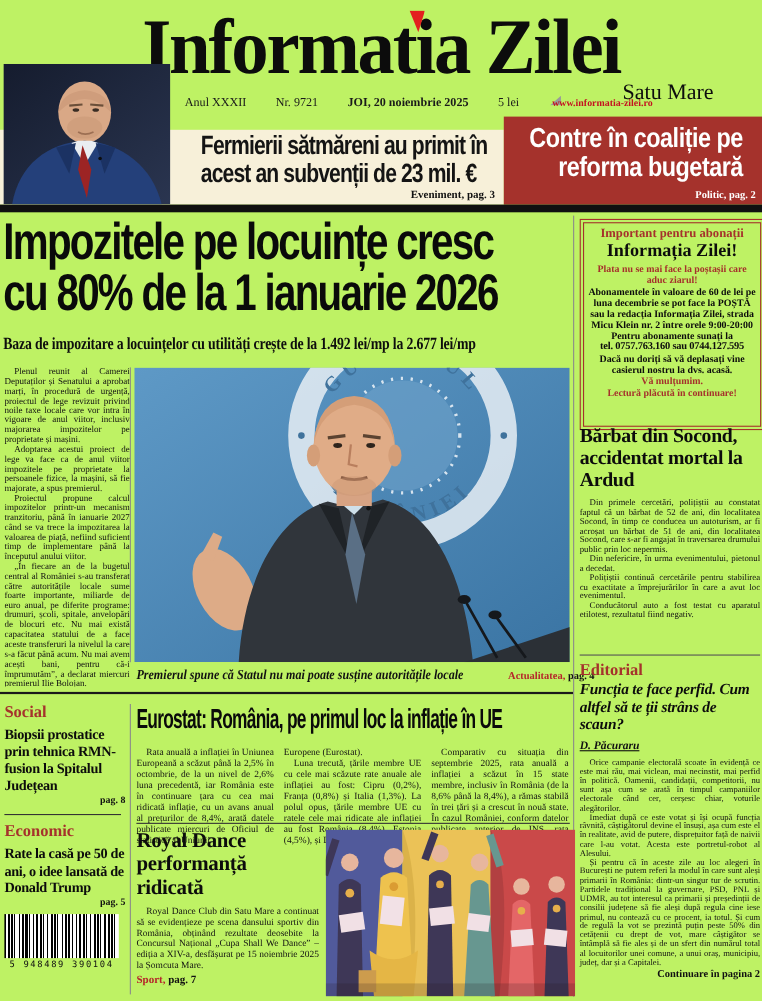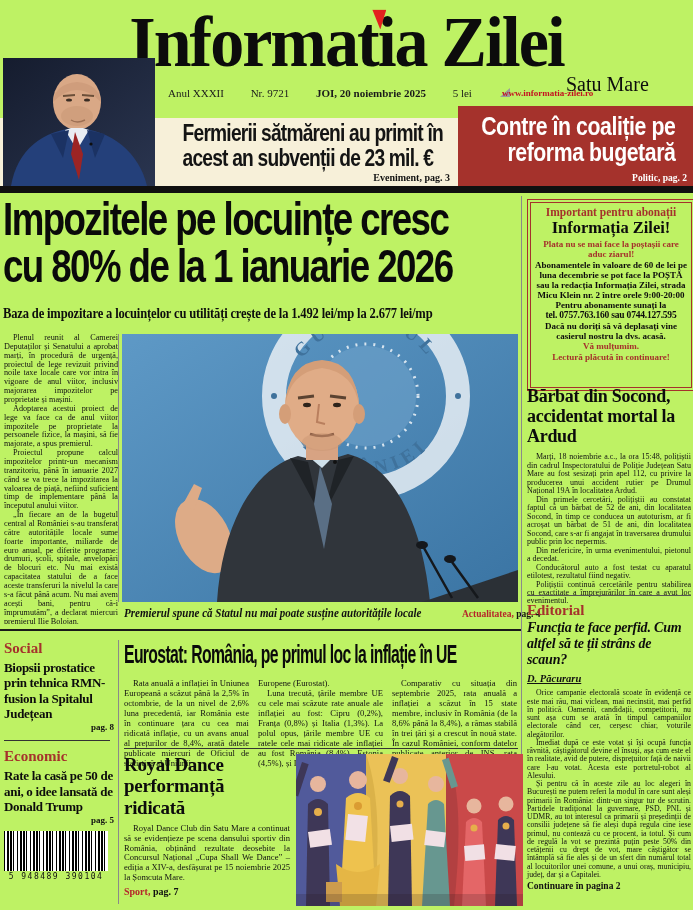--- a/index.html
+++ b/index.html
@@ -68,21 +68,21 @@
   .sb-phones{color:#0c0c0c;font-weight:bold;font-size:9.5px;letter-spacing:-0.2px;white-space:nowrap;}
   .accident{position:absolute;left:527px;top:386px;width:164px;}
   .acc-h{font-weight:bold;font-size:18px;line-height:1.12;letter-spacing:-0.3px;color:#0c0c0c;}
   .acc-body{margin-top:7px;font-size:8px;line-height:1.06;text-align:justify;}
   .right-divider{position:absolute;left:527px;top:595px;width:164px;height:1px;background:#555;}
   .editorial{position:absolute;left:527px;top:602px;width:164px;}
   .ed-label{color:#a5322c;font-weight:bold;font-size:15px;}
   .ed-title{font-weight:bold;font-style:italic;font-size:14px;line-height:1.13;letter-spacing:-0.2px;margin-top:1px;color:#0c0c0c;}
   .ed-author{font-weight:bold;font-style:italic;font-size:10.5px;text-decoration:underline;margin-top:6px;}
   .ed-body{margin-top:5px;font-size:7.8px;line-height:1.06;text-align:justify;}
-  .ed-cont{text-align:left;font-weight:bold;font-size:9.5px;margin-top:2px;}
+  .ed-cont{text-align:right;font-weight:bold;font-size:9.5px;margin-top:2px;}
 
   
   .sidebar{position:absolute;left:4px;top:640px;width:110px;}
   .sec-label{color:#a5322c;font-weight:bold;font-size:15px;}
   .sec-title{font-weight:bold;font-size:13px;line-height:1.18;letter-spacing:-0.3px;margin-top:3px;color:#0c0c0c;}
   .sec-page{text-align:right;font-weight:bold;font-size:9px;margin-top:1px;}
   .sb-div{border:none;border-top:1px solid #333;margin:8px 0 7px 0;width:106px;}
   .barcode{margin-top:6px;width:104px;}
   .barcode-bars{height:40px;background:repeating-linear-gradient(90deg,
         #000 0 1px,#fff 1px 3px,#000 3px 5px,#fff 5px 6px,#000 6px 8px,#fff 8px 9px,
@@ -244,25 +244,24 @@
     <div class="sb-info">Pentru abonamente sunați la</div>
     <div class="sb-phones">tel. 0757.763.160 sau 0744.127.595</div>
     <div class="sb-info">Dacă nu doriți să vă deplasați vine casierul nostru la dvs. acasă.</div>
     <div class="sb-red">Vă mulțumim.</div>
     <div class="sb-red">Lectură plăcută în continuare!</div>
   </div>
 
   <div class="accident">
     <div class="acc-h">Bărbat din Socond, accidentat mortal la Ardud</div>
     <div class="acc-body">
-      <p>Marți, 18 noiembrie a.c., la ora 15:48, polițiștii din cadrul Inspectoratului de Poliție Județean Satu Mare au fost sesizați prin apel 112, cu privire la producerea unui accident rutier pe Drumul Național 19A în localitatea Ardud.</p>
       <p>Din primele cercetări, polițiștii au constatat faptul că un bărbat de 52 de ani, din localitatea Socond, în timp ce conducea un autoturism, ar fi acroșat un bărbat de 51 de ani, din localitatea Socond, care s-ar fi angajat în traversarea drumului public prin loc nepermis.</p>
       <p>Din nefericire, în urma evenimentului, pietonul a decedat.</p>
+      <p>Polițiștii continuă cercetările pentru stabilirea cu exactitate a împrejurărilor în care a avut loc evenimentul.</p>
       <p>Conducătorul auto a fost testat cu aparatul etilotest, rezultatul fiind negativ.</p>
-      <p>Polițiștii continuă cercetările pentru stabilirea cu exactitate a împrejurărilor în care a avut loc evenimentul.</p>
     </div>
   </div>
   <div class="right-divider"></div>
 
   <div class="editorial">
     <div class="ed-label">Editorial</div>
     <div class="ed-title">Funcția te face perfid. Cum altfel să te ții strâns de scaun?</div>
     <div class="ed-author">D. Păcuraru</div>
     <div class="ed-body">
       <p>Orice campanie electorală scoate în evidență ce este mai rău, mai viclean, mai necinstit, mai perfid în politică. Oamenii, candidații, competitorii, nu sunt așa cum se arată în timpul campaniilor electorale când cer, cerșesc chiar, voturile alegătorilor.</p>

